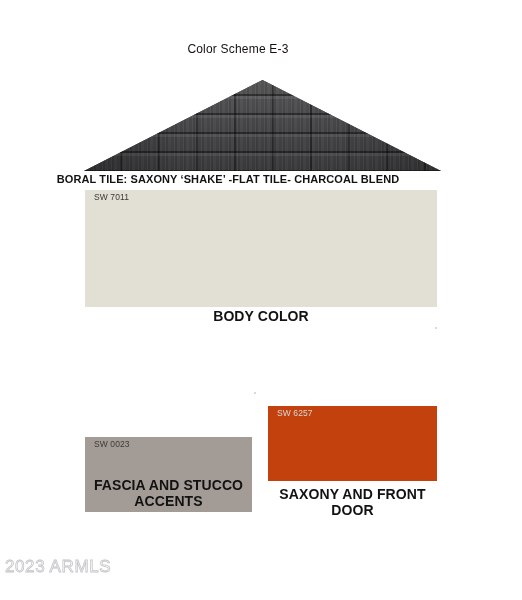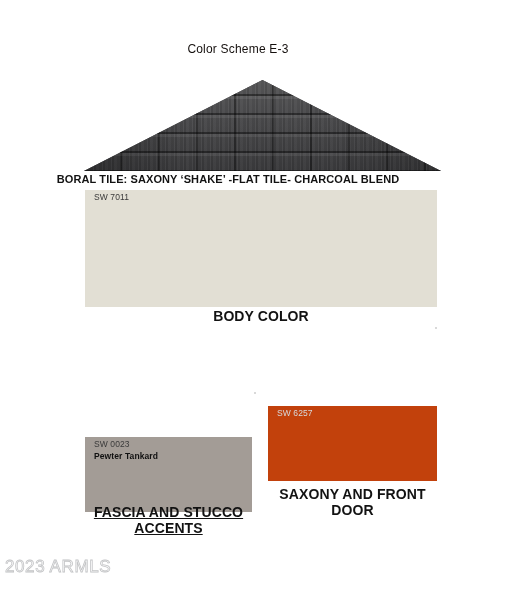--- a/index.html
+++ b/index.html
@@ -153,23 +153,22 @@
 
   #swatch-fascia {
     left: 85px;
     top: 406px;
     width: 167px;
     height: 75px;
     margin-top: 31px;
   }
   #caption-fascia {
     left: 70px;
-    top: 504px;
+    top: 477px;
     width: 197px;
-    text-decoration: underline;
   }
 
   #swatch-accent {
     left: 268px;
     top: 406px;
     width: 169px;
     height: 75px;
   }
   #caption-accent {
     left: 268px;
@@ -218,21 +217,20 @@
   <div class="swatch" id="swatch-body" style="background:#E2DFD4;">
     <div class="swatch-labels">
       <div class="swatch-code">SW 7011</div>
     </div>
   </div>
   <div class="swatch-caption" id="caption-body">BODY COLOR</div>
 
   <div class="swatch" id="swatch-fascia" style="background:#A39C96;">
     <div class="swatch-labels">
       <div class="swatch-code">SW 0023</div>
-      <div class="swatch-name">Pewter Tankard</div>
     </div>
   </div>
   <div class="swatch-caption" id="caption-fascia">FASCIA AND STUCCO ACCENTS</div>
 
   <div class="swatch" id="swatch-accent" style="background:#c2410c;">
     <div class="swatch-labels">
       <div class="swatch-code on-dark">SW 6257</div>
     </div>
   </div>
   <div class="swatch-caption" id="caption-accent">SAXONY AND FRONT DOOR</div>

